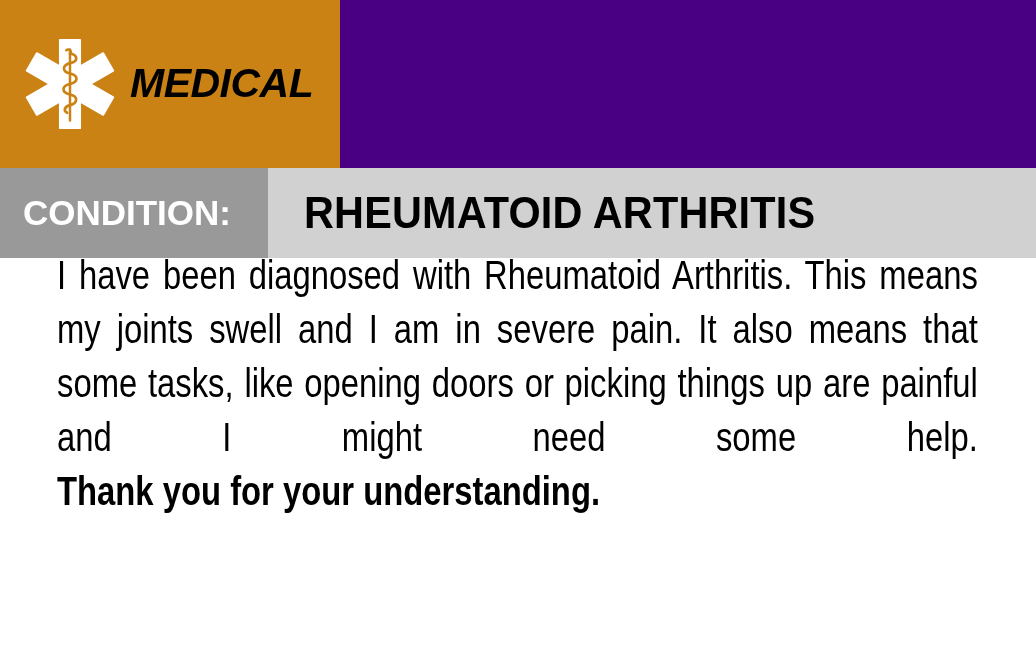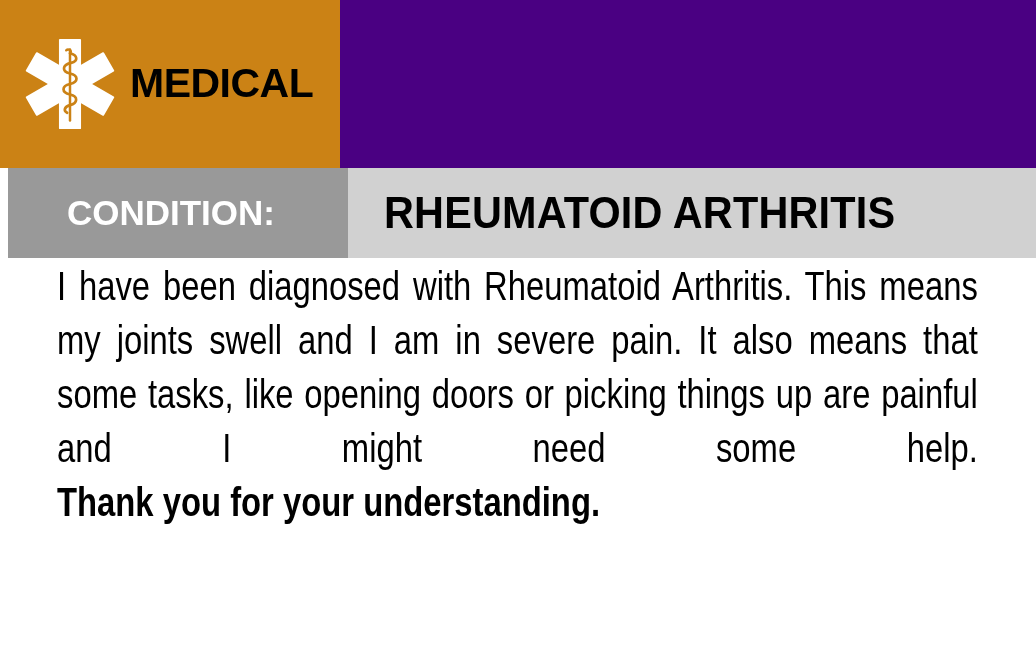--- a/index.html
+++ b/index.html
@@ -55,47 +55,47 @@
   }
 
   .brand-text {
     margin-left: 12px;
     color: #000000;
     font-family: "Liberation Sans", sans-serif;
     font-weight: bold;
     font-size: 41px;
     line-height: 0.96;
     letter-spacing: -0.5px;
+    font-style: italic;
   }
   .brand-text .line {
     display: block;
     white-space: nowrap;
   }
 
   
   .condition-band {
     position: absolute;
     left: 0;
     top: 168px;
     width: 1036px;
     height: 90px;
     display: flex;
     align-items: stretch;
   }
 
   .condition-label-cell {
-    width: 340px;
+    width: 268px;
     height: 90px;
     background: #999999;
     display: flex;
     align-items: center;
     justify-content: center;
     box-sizing: border-box;
     padding-right: 14px;
-    margin-left: 8px;
   }
 
   .condition-label {
     color: #ffffff;
     font-family: "Liberation Sans", sans-serif;
     font-weight: bold;
     font-size: 35px;
     letter-spacing: 0px;
     white-space: nowrap;
   }
@@ -119,21 +119,21 @@
     letter-spacing: 0.2px;
     transform: scaleX(0.92);
     transform-origin: left center;
     white-space: nowrap;
   }
 
   
   .body-area {
     position: absolute;
     left: 57px;
-    top: 259px;
+    top: 248px;
     width: 921px;
     height: 350px;
   }
 
   .body-paragraph {
     margin: 0;
     color: #000000;
     font-family: "Liberation Sans Narrow", "Liberation Sans", sans-serif;
     font-size: 41px;
     line-height: 54px;

